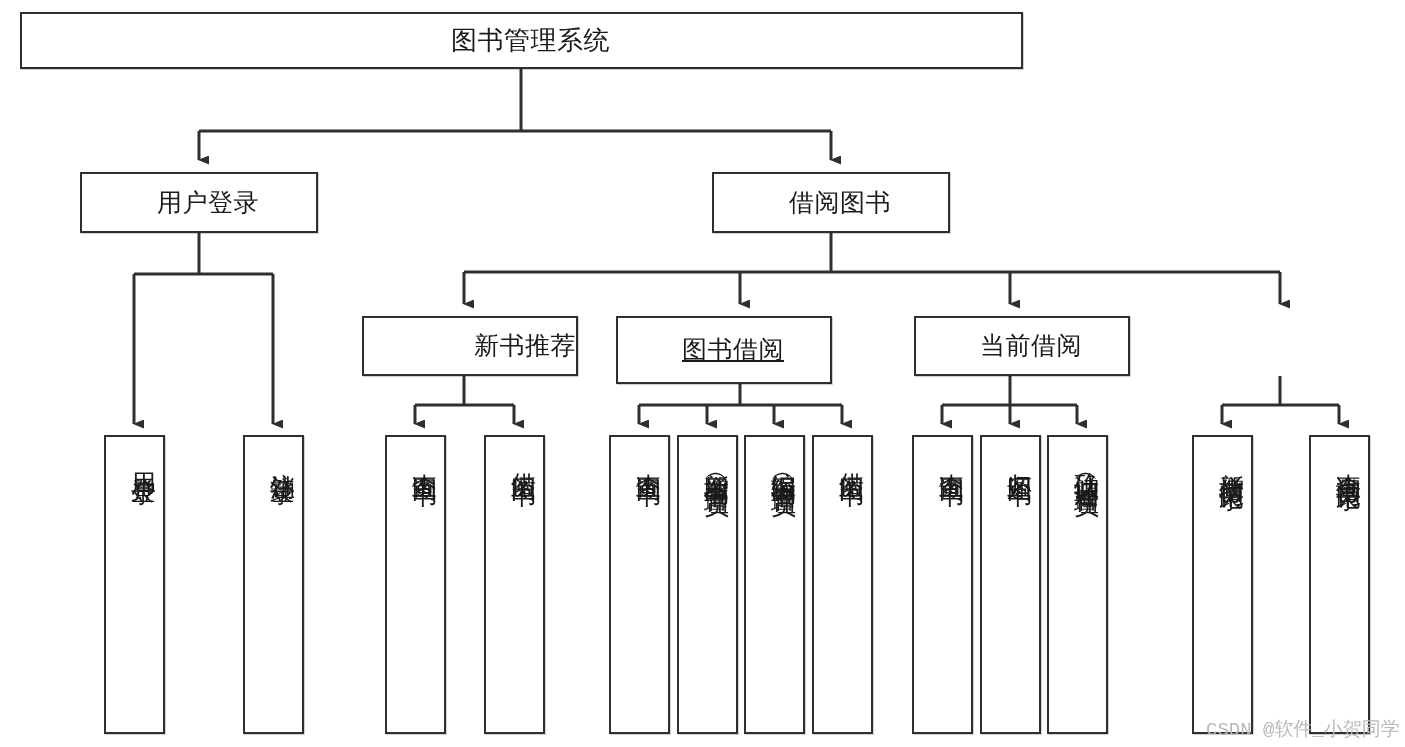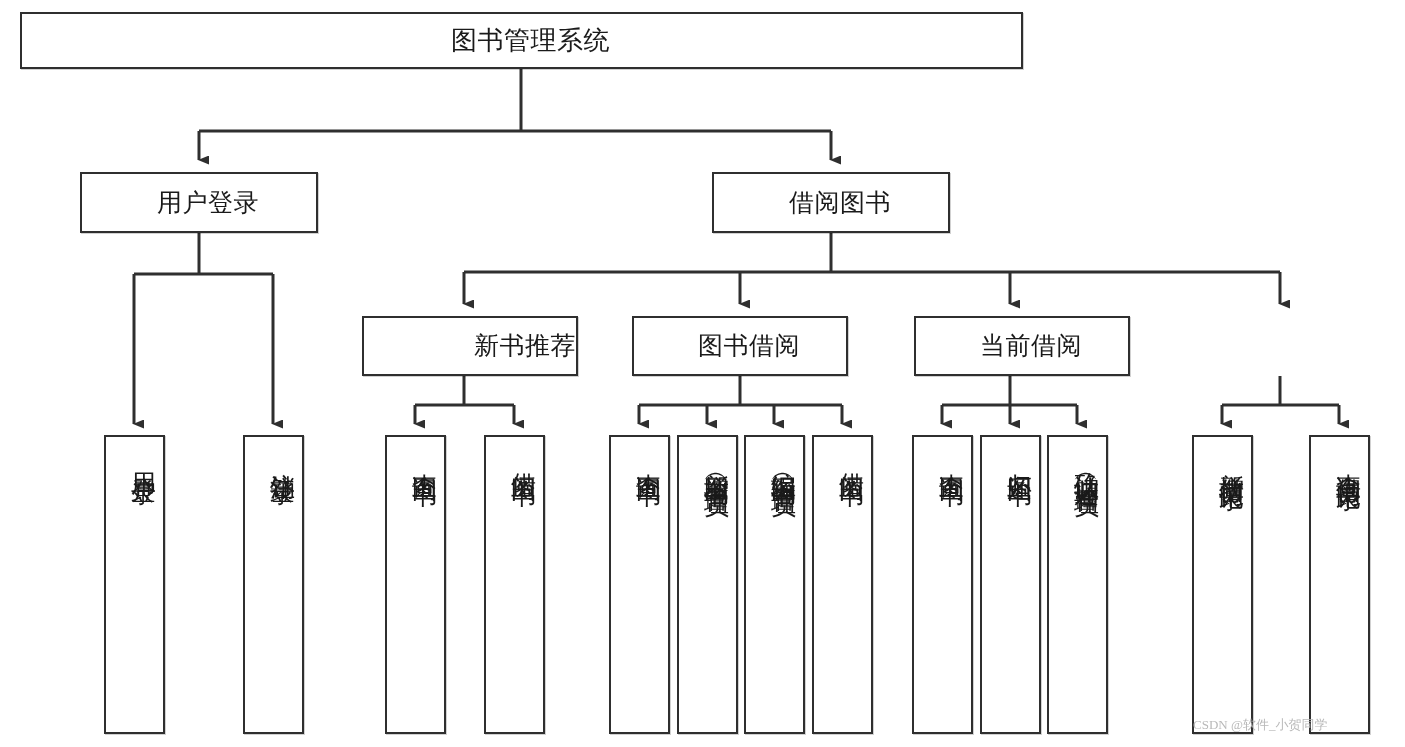--- a/index.html
+++ b/index.html
@@ -58,24 +58,25 @@
   .node.v .lbl {
     writing-mode: vertical-rl;
     text-orientation: upright;
     font-size: 25px;
     letter-spacing: 3px;
     line-height: 1;
   }
   .watermark {
     position: absolute;
     color: #b9b9b9;
-    font-size: 13px;
+    font-size: 19px;
     white-space: nowrap;
     z-index: 3;
-    font-family: Liberation Serif, serif;
+    font-family: Liberation Mono, monospace;
+    margin-left: 13px;
   }
 </style>
 </head>
 <body>
 
 <div id="canvas">
 
   <svg id="wires" viewBox="0 0 1405 747" xmlns="http://www.w3.org/2000/svg">
     <defs>
       <marker id="arrow" markerWidth="9" markerHeight="11" refX="4.5" refY="10" orient="auto" markerUnits="userSpaceOnUse">
@@ -135,21 +136,21 @@
   </div>
 
   <div class="node h" style="left:712px; top:172px; width:238px; height:61px;">
     <span class="lbl">借阅图书</span>
   </div>
 
   <div class="node h" style="left:362px; top:316px; width:216px; height:60px;justify-content:flex-end;">
     <span class="lbl">新书推荐</span>
   </div>
 
-  <div class="node h" style="left:632px; top:316px; width:216px; height:60px;">
+  <div class="node h" style="left:616px; top:316px; width:216px; height:68px;text-decoration:underline;">
     <span class="lbl">图书借阅</span>
   </div>
 
   <div class="node h" style="left:902px; top:316px; width:216px; height:60px;margin-left:12px;">
     <span class="lbl">当前借阅</span>
   </div>
 
 
   <div class="node v" style="left:104px; top:435px; width:61px; height:299px;">
     <span class="lbl">用户登录</span>

